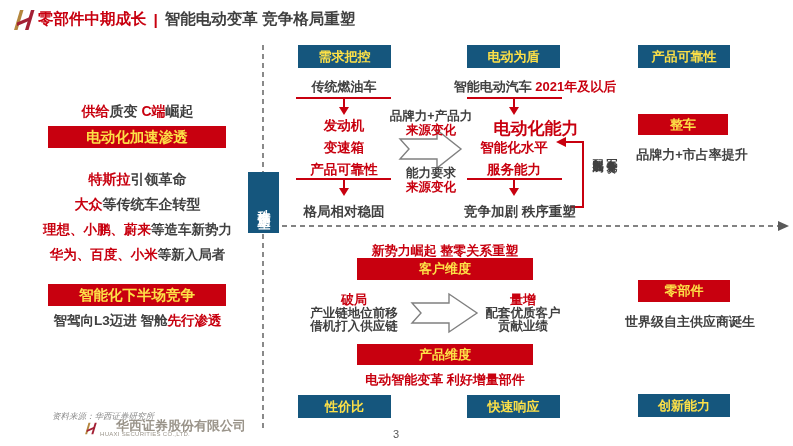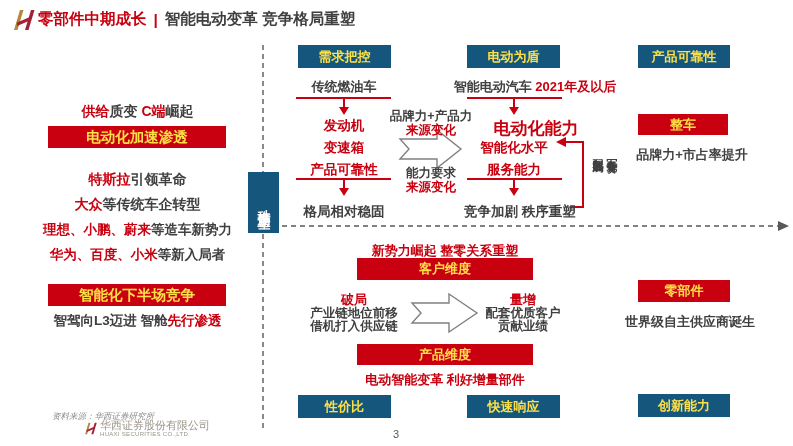--- a/index.html
+++ b/index.html
@@ -20,21 +20,21 @@
   .vtext{position:absolute;writing-mode:vertical-rl;text-orientation:upright;
          font-weight:bold;color:#404040;font-size:11px;letter-spacing:1px;white-space:nowrap;}
   .hdr{position:absolute;left:38px;top:9px;display:flex;align-items:center;gap:7px;
        font-size:15.5px;font-weight:bold;white-space:nowrap;}
   .hdr .t-red{color:#C8000F;}
   .hdr .t-sep{color:#C8000F;font-weight:bold;}
   .hdr .t-dark{color:#3F3F3F;}
   .src{position:absolute;left:52px;top:411px;font-style:italic;color:#8C8C8C;font-size:8.5px;}
   .corp{position:absolute;left:84px;top:420px;display:flex;align-items:flex-start;gap:3px;}
   .corp .cn{font-family:"Liberation Serif","DejaVu Serif",serif;color:#9A948A;
-            font-size:11px;font-weight:normal;line-height:11px;}
+            font-size:13px;font-weight:bold;line-height:11px;margin-left:16px;}
   .corp .en{color:#9A948A;font-size:6px;line-height:7px;letter-spacing:.3px;}
   .pageno{position:absolute;left:386px;top:428px;width:20px;text-align:center;
           color:#595959;font-size:11px;}
   svg.overlay{position:absolute;left:0;top:0;}
 </style>
 </head>
 <body>
 
 <div class="slide">
 

